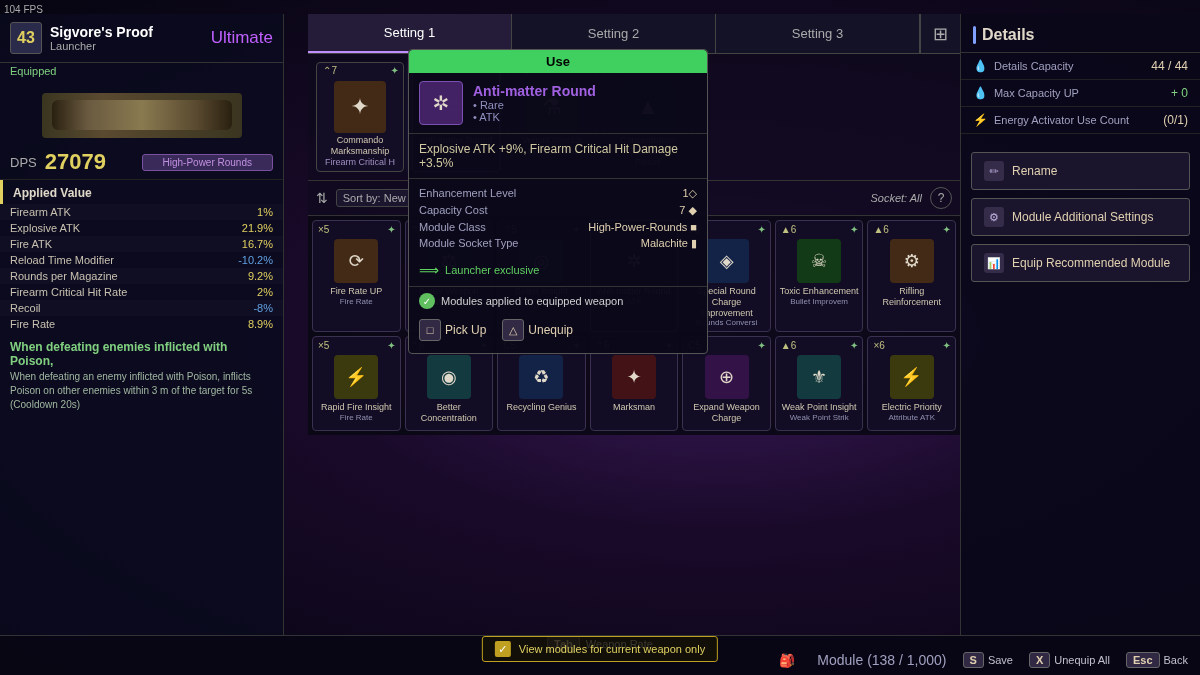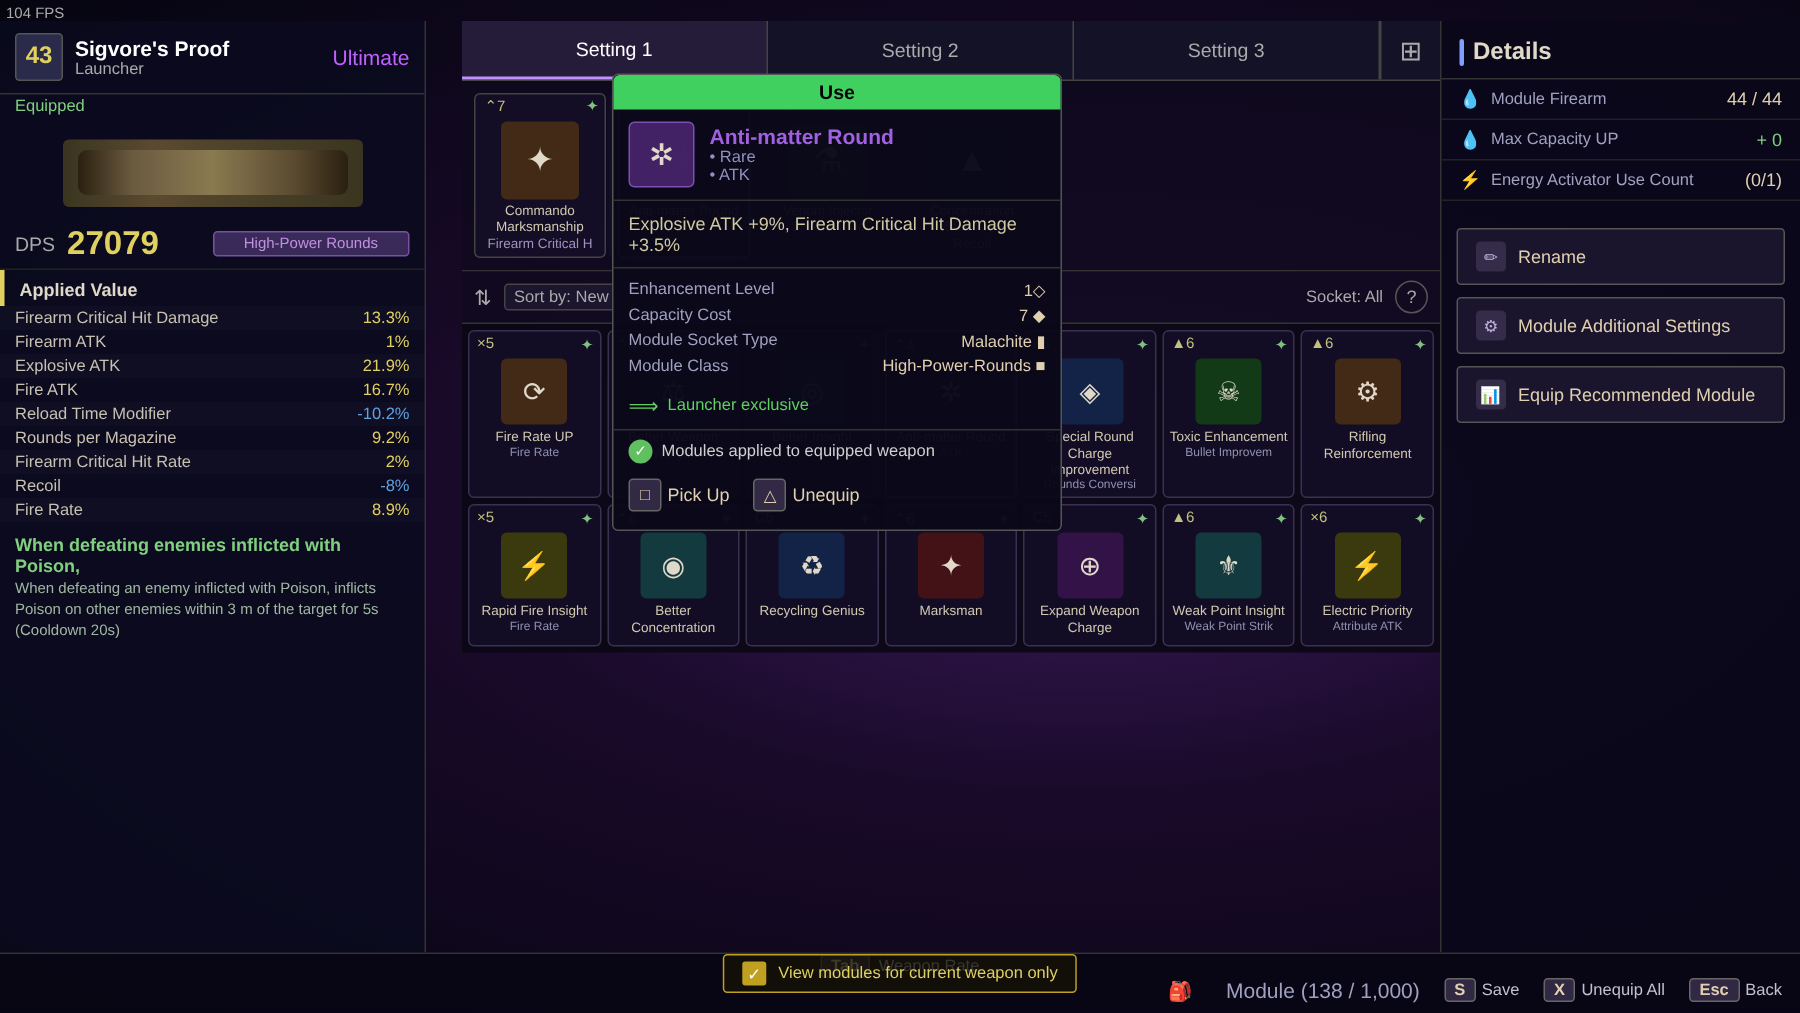--- a/index.html
+++ b/index.html
@@ -69,21 +69,21 @@
       font-size: 14px;
       color: #fff;
     }
     .weapon-info .type {
       font-size: 11px;
       color: #aaa;
     }
 
     .weapon-header-right {
       margin-left: auto;
-      font-size: 14px;
+      font-size: 17px;
       color: #c060ff;
     }
 
     .equipped-badge {
       padding: 2px 8px 8px 10px;
       font-size: 11px;
       color: #80d080;
     }
 
     .weapon-image {
@@ -425,20 +425,21 @@
       background: rgba(30,25,50,0.8);
     }
 
     .socket-filter {
       display: flex;
       align-items: center;
       gap: 4px;
       font-size: 11px;
       color: #aaa;
       margin-left: auto;
+      font-style: italic;
     }
 
     .search-box {
       display: flex;
       align-items: center;
       background: rgba(30,25,50,0.8);
       border: 1px solid #555;
       border-radius: 3px;
       padding: 3px 8px;
       gap: 4px;
@@ -742,24 +743,20 @@
     <div class="weapon-img-placeholder"></div>
   </div>
   <div class="dps-row">
     <span class="dps-label">DPS</span>
     <span class="dps-value">27079</span>
     <span class="ammo-badge">High-Power Rounds</span>
   </div>
   <div class="applied-value-title">Applied Value</div>
   <div class="stats-list">
 
-    <div class="stat-row">
-        <span class="stat-name">Firearm Critical Hit Damage</span>
-        <span class="stat-val">13.3%</span>
-      </div>
     <div class="stat-row">
         <span class="stat-name">Firearm ATK</span>
         <span class="stat-val">1%</span>
       </div>
     <div class="stat-row">
         <span class="stat-name">Explosive ATK</span>
         <span class="stat-val">21.9%</span>
       </div>
     <div class="stat-row">
         <span class="stat-name">Fire ATK</span>
@@ -843,26 +840,26 @@
       <div class="tooltip-stats">
         <div class="tooltip-stat-row">
           <span class="tooltip-stat-name">Enhancement Level</span>
           <span class="tooltip-stat-val">1◇</span>
         </div>
         <div class="tooltip-stat-row">
           <span class="tooltip-stat-name">Capacity Cost</span>
           <span class="tooltip-stat-val">7 ◆</span>
         </div>
         <div class="tooltip-stat-row">
+          <span class="tooltip-stat-name">Module Class</span>
+          <span class="tooltip-stat-val">High-Power-Rounds ■</span>
+        </div>
+        <div class="tooltip-stat-row">
           <span class="tooltip-stat-name">Module Socket Type</span>
           <span class="tooltip-stat-val">Malachite ▮</span>
-        </div>
-        <div class="tooltip-stat-row">
-          <span class="tooltip-stat-name">Module Class</span>
-          <span class="tooltip-stat-val">High-Power-Rounds ■</span>
         </div>
       </div>
       <div class="tooltip-launcher-tag">
         <span style="color:#60d060; font-size:14px;">⟹</span>
         <span>Launcher exclusive</span>
       </div>
       <div class="tooltip-applied-msg">
         <div class="applied-dot">✓</div>
         <span>Modules applied to equipped weapon</span>
       </div>
@@ -981,21 +978,21 @@
       <div class="grid-module-type">Attribute ATK</div>
     </div>
   </div>
 </div>
 
 <div class="right-panel">
   <div class="details-title">Details</div>
   <div class="detail-row">
     <div class="detail-label">
       <span class="detail-icon">💧</span>
-      <span>Module Firearm</span>
+      <span>Details Capacity</span>
     </div>
     <div class="detail-val">44 / 44</div>
   </div>
   <div class="detail-row">
     <div class="detail-label">
       <span class="detail-icon">💧</span>
       <span>Max Capacity UP</span>
     </div>
     <div class="detail-val plus">+ 0</div>
   </div>

